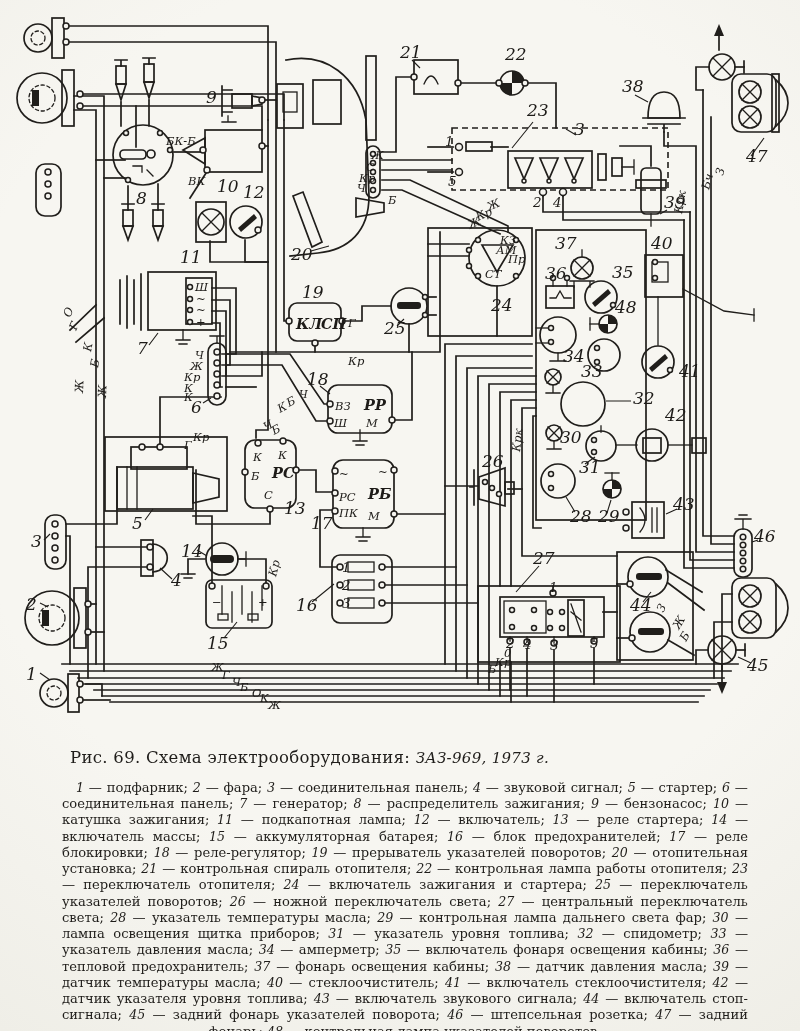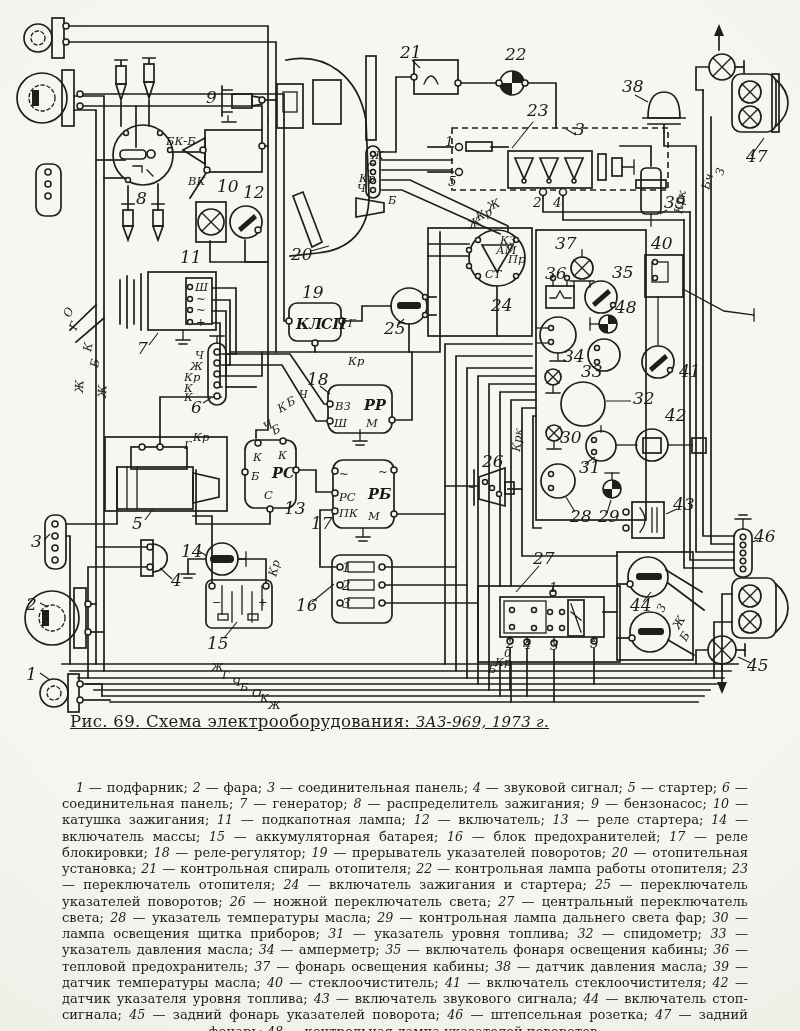--- a/index.html
+++ b/index.html
@@ -18,22 +18,22 @@
   .wd{fill:none;stroke:#201e1b;stroke-width:1.6;stroke-dasharray:6 4;}
   .ld{fill:none;stroke:#201e1b;stroke-width:1.1;}
   .fill{fill:#201e1b;stroke:none;}
   .dot{fill:#f5f4ef;stroke:#201e1b;stroke-width:1.5;}
   text{fill:#1d1b18;}
   .lbl-p{font:italic 17px "DejaVu Serif",serif;}
   .lbl-m{font:italic 13.5px "DejaVu Serif",serif;}
   .lbl-w{font:italic 11.5px "DejaVu Serif",serif;}
   .lbl-u{font:italic bold 14.5px "DejaVu Serif",serif;}
   .caption{
-    position:absolute;left:70px;top:712px;width:680px;
-    font-size:16.5px;letter-spacing:.3px;text-decoration:underline;
+    position:absolute;left:70px;top:748px;width:680px;
+    font-size:16.5px;letter-spacing:.3px;
   }
   .caption .model{font-style:italic;font-size:15px;}
   .legend{
     position:absolute;left:62px;top:780px;width:686px;
     font-size:13.1px;line-height:1.24;
     text-align:justify;text-align-last:center;
     text-indent:14px;margin:0;
   }
   .legend i{font-size:12.6px;}
 </style>

